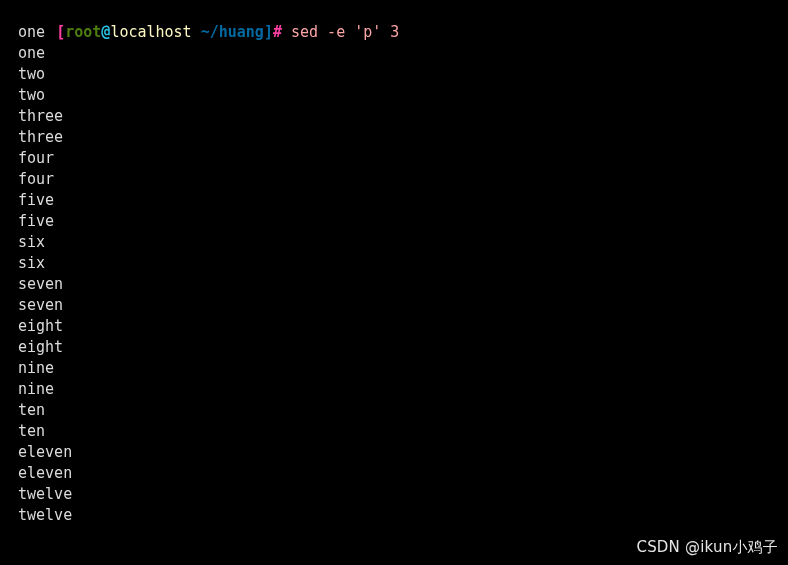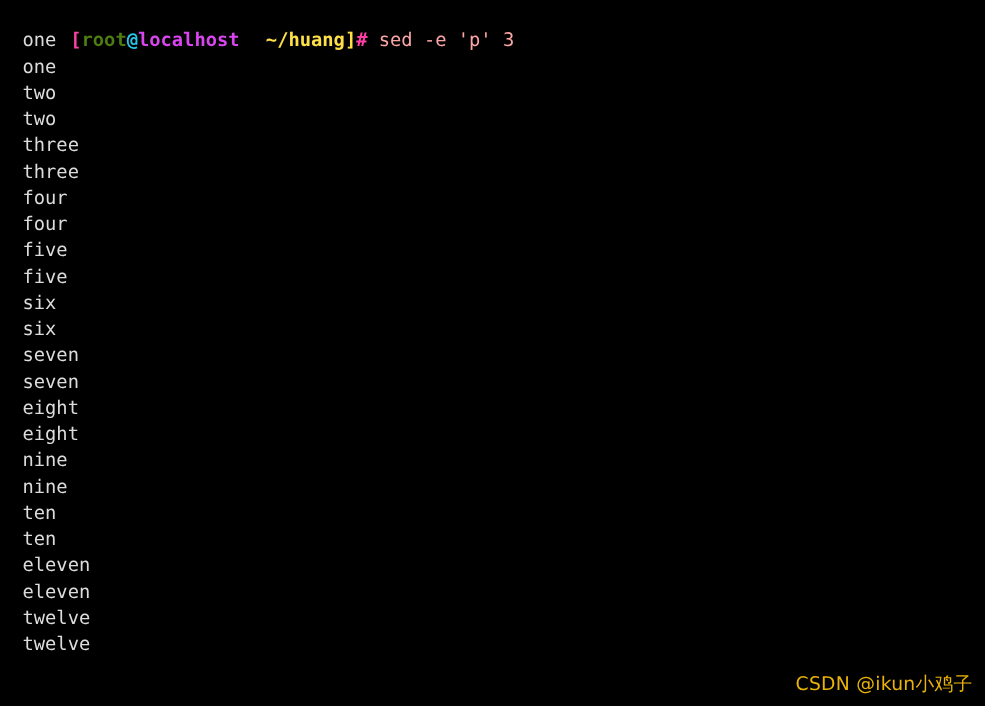--- a/index.html
+++ b/index.html
@@ -31,42 +31,42 @@
     margin-left: 16px;
   }
   .prompt-line {
     height: 21px;
     white-space: pre;
   }
   .tok { white-space: pre; }
   .tok-bracket { color: #ff3fa4; font-weight: bold; }
   .tok-user    { color: #4d7c0f; font-weight: bold; }
   .tok-at      { color: #29c5e8; font-weight: bold; }
-  .tok-host    { color: #d946ef; font-weight: bold; }
+  .tok-host    { color: #fef9c3; font-weight: normal; }
   .tok-space   { color: #d8d8d8; }
-  .tok-path    { color: #fde047; font-weight: bold; margin-left: 12px; }
+  .tok-path    { color: #0369a1; font-weight: bold; }
   .tok-hash    { color: #ff3fa4; font-weight: bold; }
   .tok-cmd     { color: #fca5a5; }
   .out         { color: #dcdcdc; }
 
   .cursor {
     display: inline-block;
     width: 9px;
     height: 17px;
     border: 2px solid #00d700;
     box-sizing: border-box;
     vertical-align: -4px;
     margin-left: 2px;
   }
 
   .watermark {
     position: absolute;
     right: 10px;
     bottom: 8px;
-    color: #eab308;
+    color: #e5e5e5;
     font-family: "DejaVu Sans", "Liberation Sans", sans-serif;
     font-size: 15px;
     line-height: 20px;
     white-space: pre;
     letter-spacing: 0.2px;
   }
 </style>
 </head>
 <body>
 

